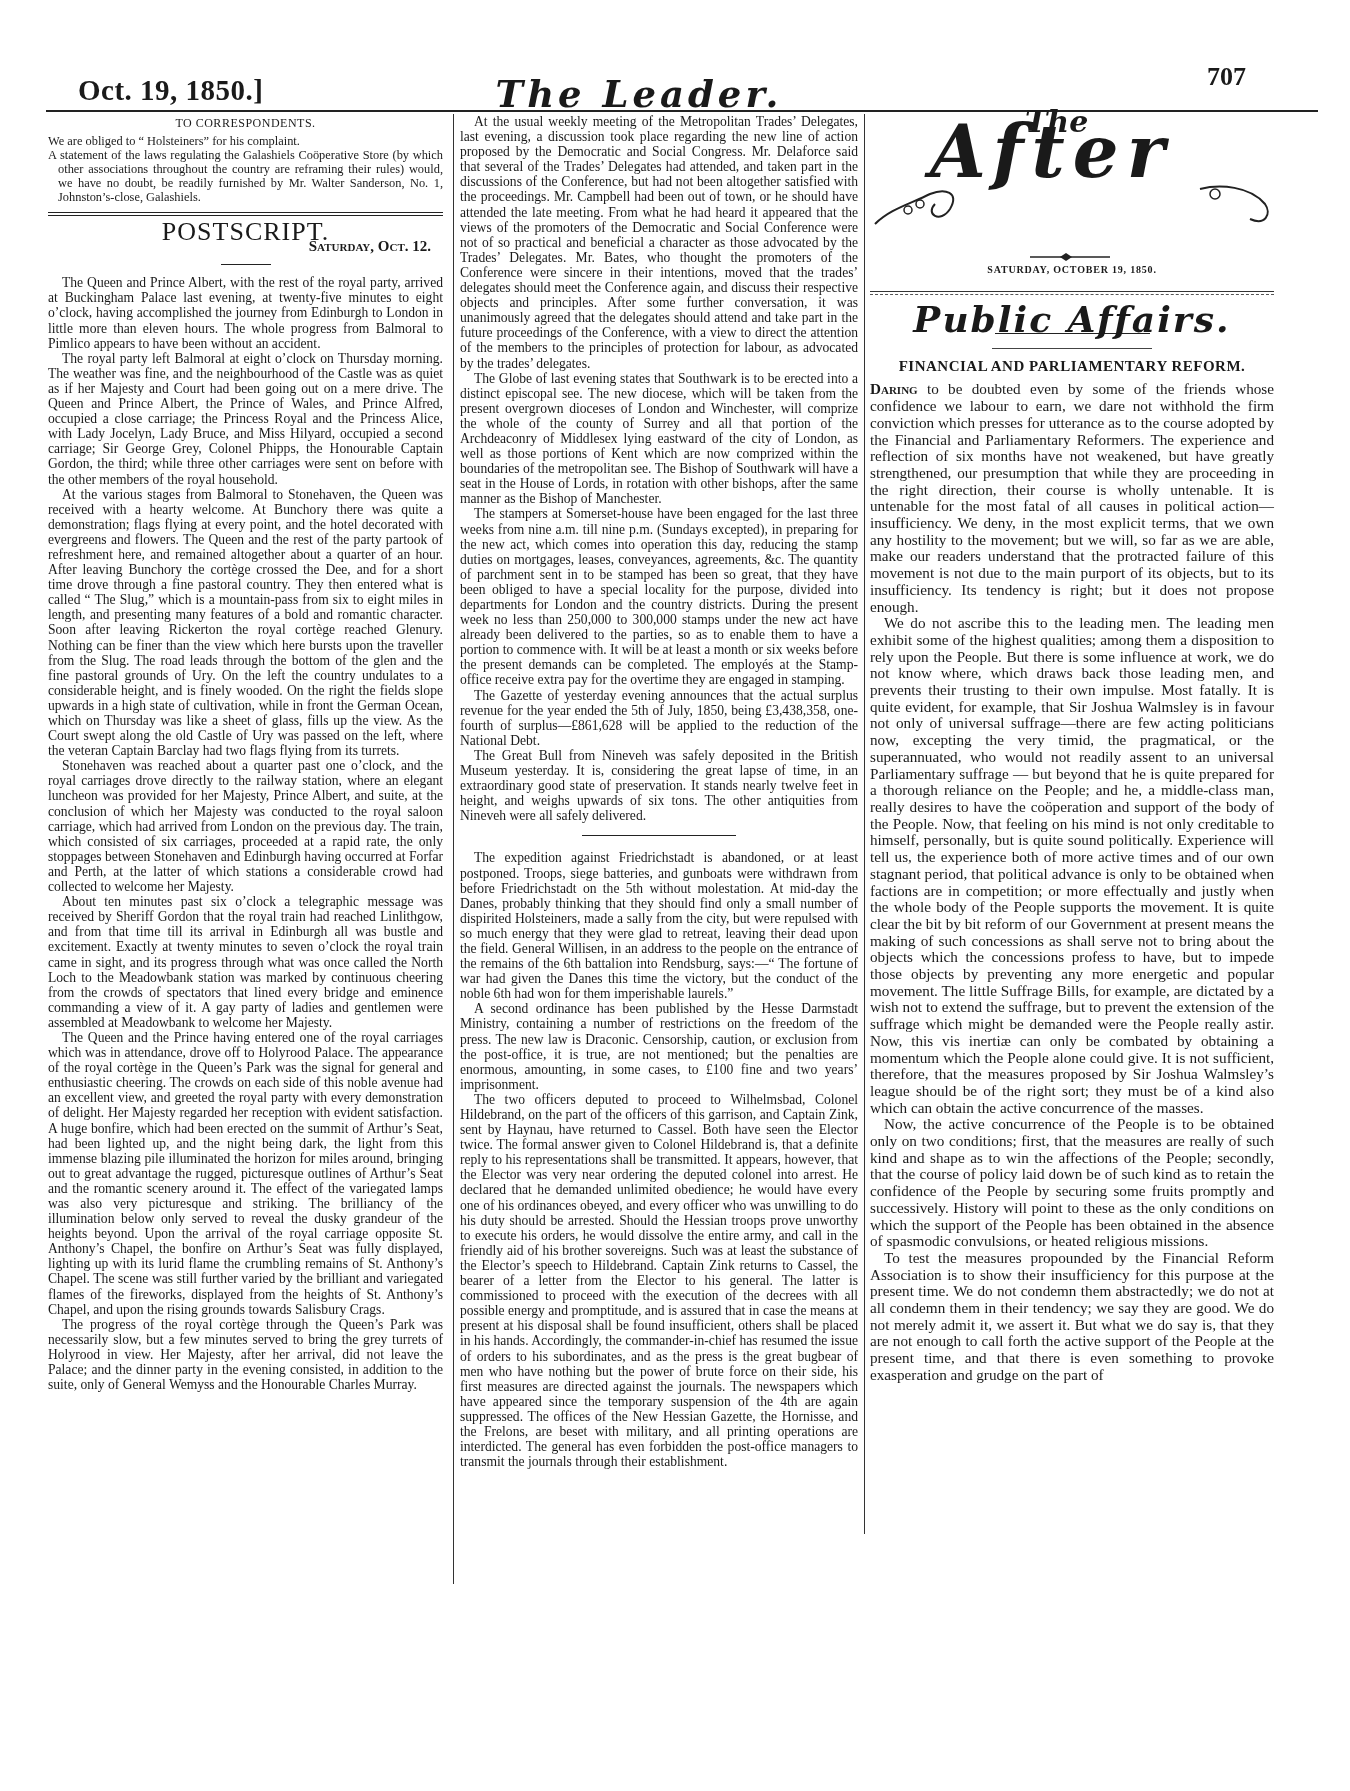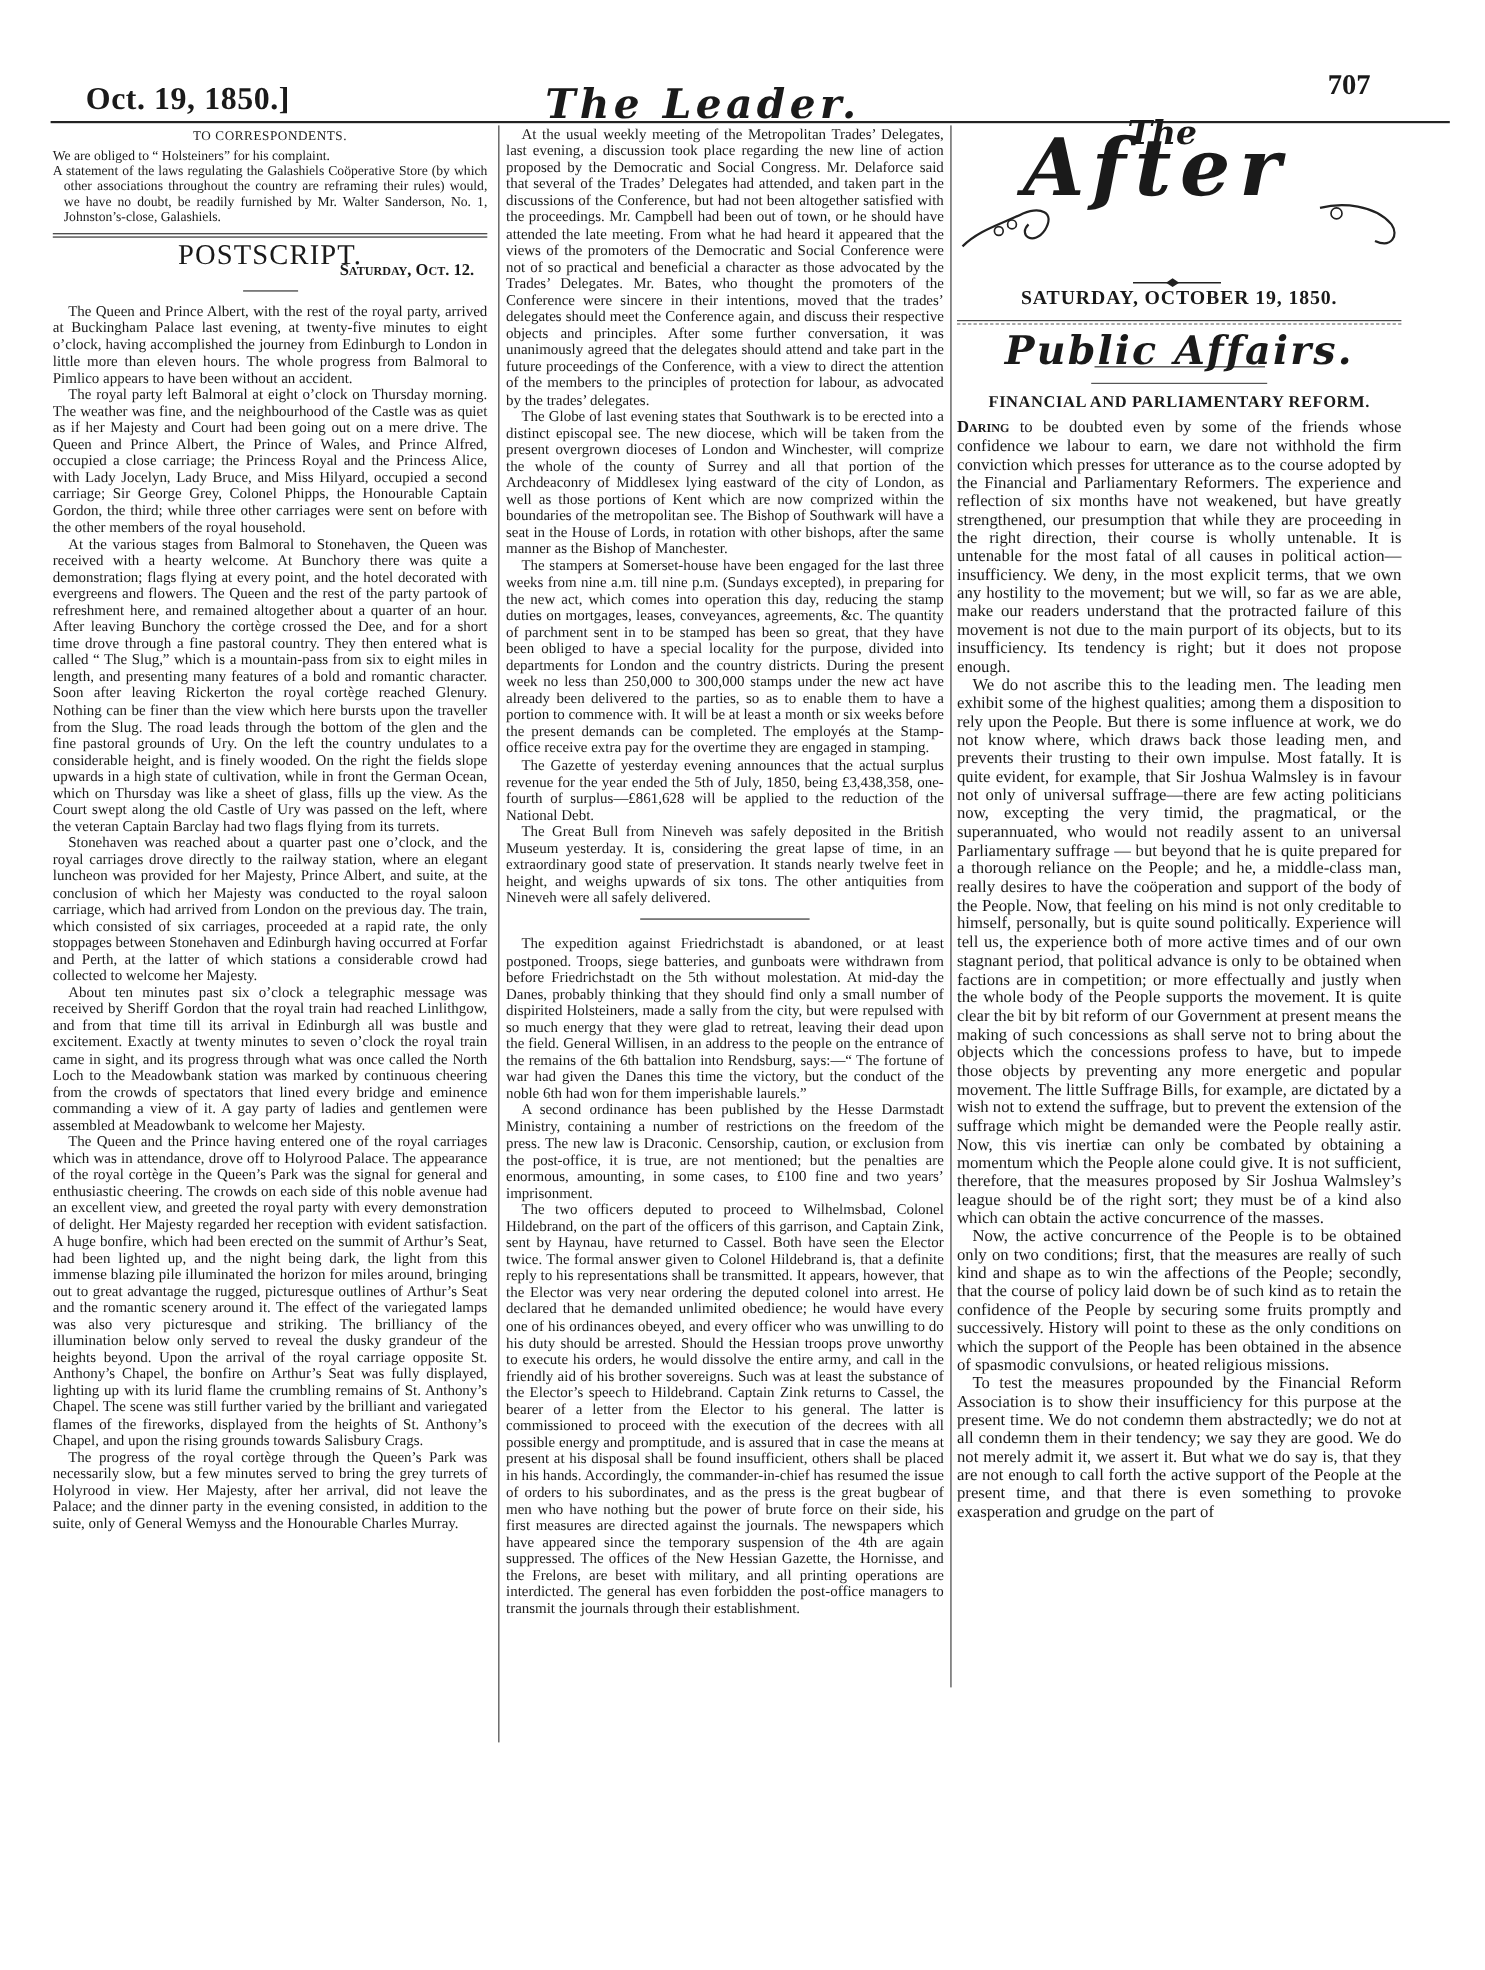--- a/index.html
+++ b/index.html
@@ -26,21 +26,21 @@
   .dateline { text-align:right; font-size:15px; margin-right:12px; font-weight:bold; }
   .sc { font-variant:small-caps; }
   .shortrule { width:50px; border-top:1px solid #222; margin:10px auto 10px; }
   .midrule { width:154px; border-top:1px solid #222; margin:12px auto 14px; }
   .masthead { text-align:center; position:relative; height:162px; }
   .masthead .the { position:absolute; left:155px; top:0px; font-size:30px; font-style:italic; font-weight:bold;
                    font-family:"DejaVu Serif",serif; }
   .masthead .leader { position:absolute; left:60px; top:30px; font-size:72px; font-weight:bold;
                       font-family:"DejaVu Serif",serif; letter-spacing:8px; font-style:italic; }
   .masthead svg { position:absolute; left:0; top:0; }
-  .sat { text-align:center; font-size:18px; font-weight:bold; letter-spacing:0.8px; margin-top:-14px; }
+  .sat { text-align:center; font-size:10px; font-weight:bold; letter-spacing:0.8px; margin-top:-14px; }
   .dblrule { border-top:1px solid #333; border-bottom:1px dashed #555; height:2px; margin:12px 0 16px; }
   .pa { text-align:center; font-size:36px; font-weight:bold; font-family:"DejaVu Serif",serif; font-style:italic; letter-spacing:2px; }
   .pa-rule { width:155px; border-top:1px solid #222; margin:6px auto 12px; }
   .motto { font-size:13.2px; line-height:11.8px; text-indent:0; }
   .motto-rule { width:160px; border-top:1px solid #444; margin:14px auto 10px; }
   .fin-title { text-align:center; font-size:15px; line-height:14px; letter-spacing:0.5px; font-weight:bold; margin-bottom:8px; }
 </style>
 </head>
 <body>
 

